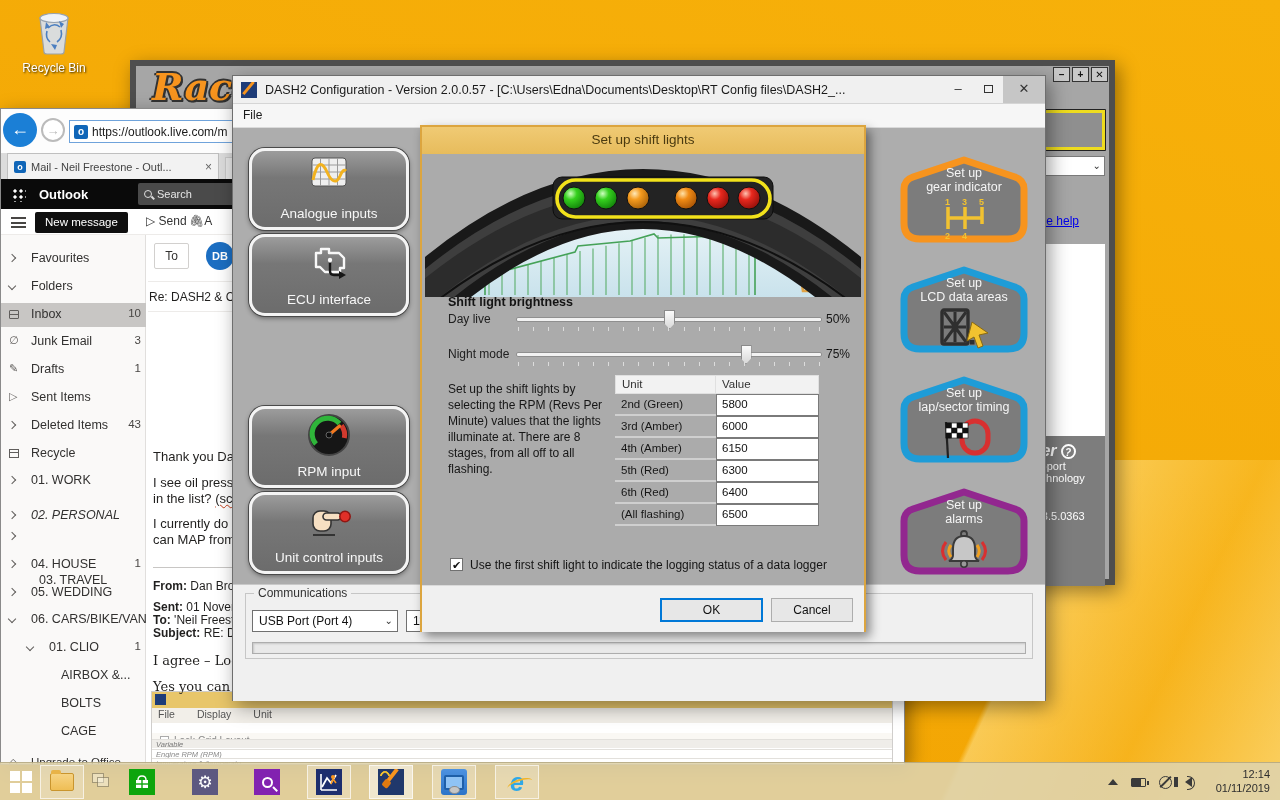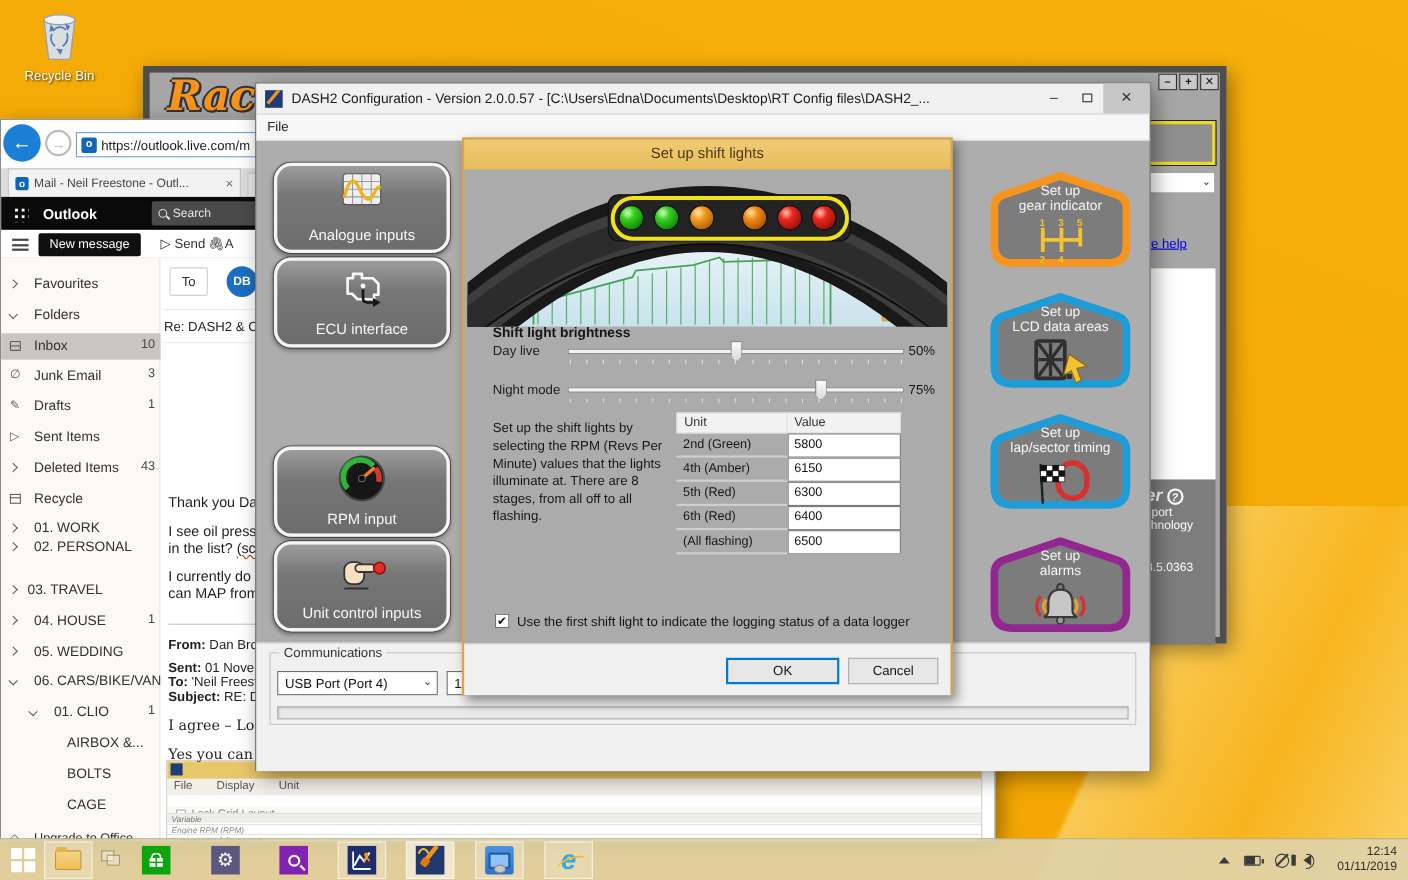--- a/index.html
+++ b/index.html
@@ -288,27 +288,27 @@
           <span class="sb-count">43</span>
         </div>
         <div class="sb-row" style="top: 206.6px;">
           <span class="mini-archive" style="left: 8px;"></span>
           <span class="sb-label" style="left: 30px;">Recycle</span>
         </div>
         <div class="sb-row" style="top: 234.4px;">
           <span class="chev right" style="left: 8px;"></span>
           <span class="sb-label" style="left: 30px;">01. WORK</span>
         </div>
-        <div class="sb-row" style="top: 251px;">
+        <div class="sb-row" style="top: 269px; font-style: italic;">
           <span class="chev right" style="left: 8px;"></span>
           <span class="sb-label" style="left: 30px;">02. PERSONAL</span>
         </div>
         <div class="sb-row" style="top: 290px;">
           <span class="chev right" style="left: 8px;"></span>
-          <span class="sb-label" style="left: 24px;">03. TRAVEL</span>
+          <span class="sb-label" style="left: 38px; margin-top: 44px;">03. TRAVEL</span>
         </div>
         <div class="sb-row" style="top: 317.8px;">
           <span class="chev right" style="left: 8px;"></span>
           <span class="sb-label" style="left: 30px;">04. HOUSE</span>
           <span class="sb-count">1</span>
         </div>
         <div class="sb-row" style="top: 345.6px;">
           <span class="chev right" style="left: 8px;"></span>
           <span class="sb-label" style="left: 30px;">05. WEDDING</span>
         </div>
@@ -653,20 +653,24 @@
         <div class="t-hdr">
           <div class="h1">Unit</div>
           <div class="h2">Value</div>
         </div>
         <div id="t-body">
             <div class="t-row">
               <div class="c1">2nd (Green)</div>
               <div class="c2">5800</div>
             </div>
             <div class="t-row">
+              <div class="c1">3rd (Amber)</div>
+              <div class="c2">6000</div>
+            </div>
+            <div class="t-row">
               <div class="c1">4th (Amber)</div>
               <div class="c2">6150</div>
             </div>
             <div class="t-row">
               <div class="c1">5th (Red)</div>
               <div class="c2">6300</div>
             </div>
             <div class="t-row">
               <div class="c1">6th (Red)</div>
               <div class="c2">6400</div>

